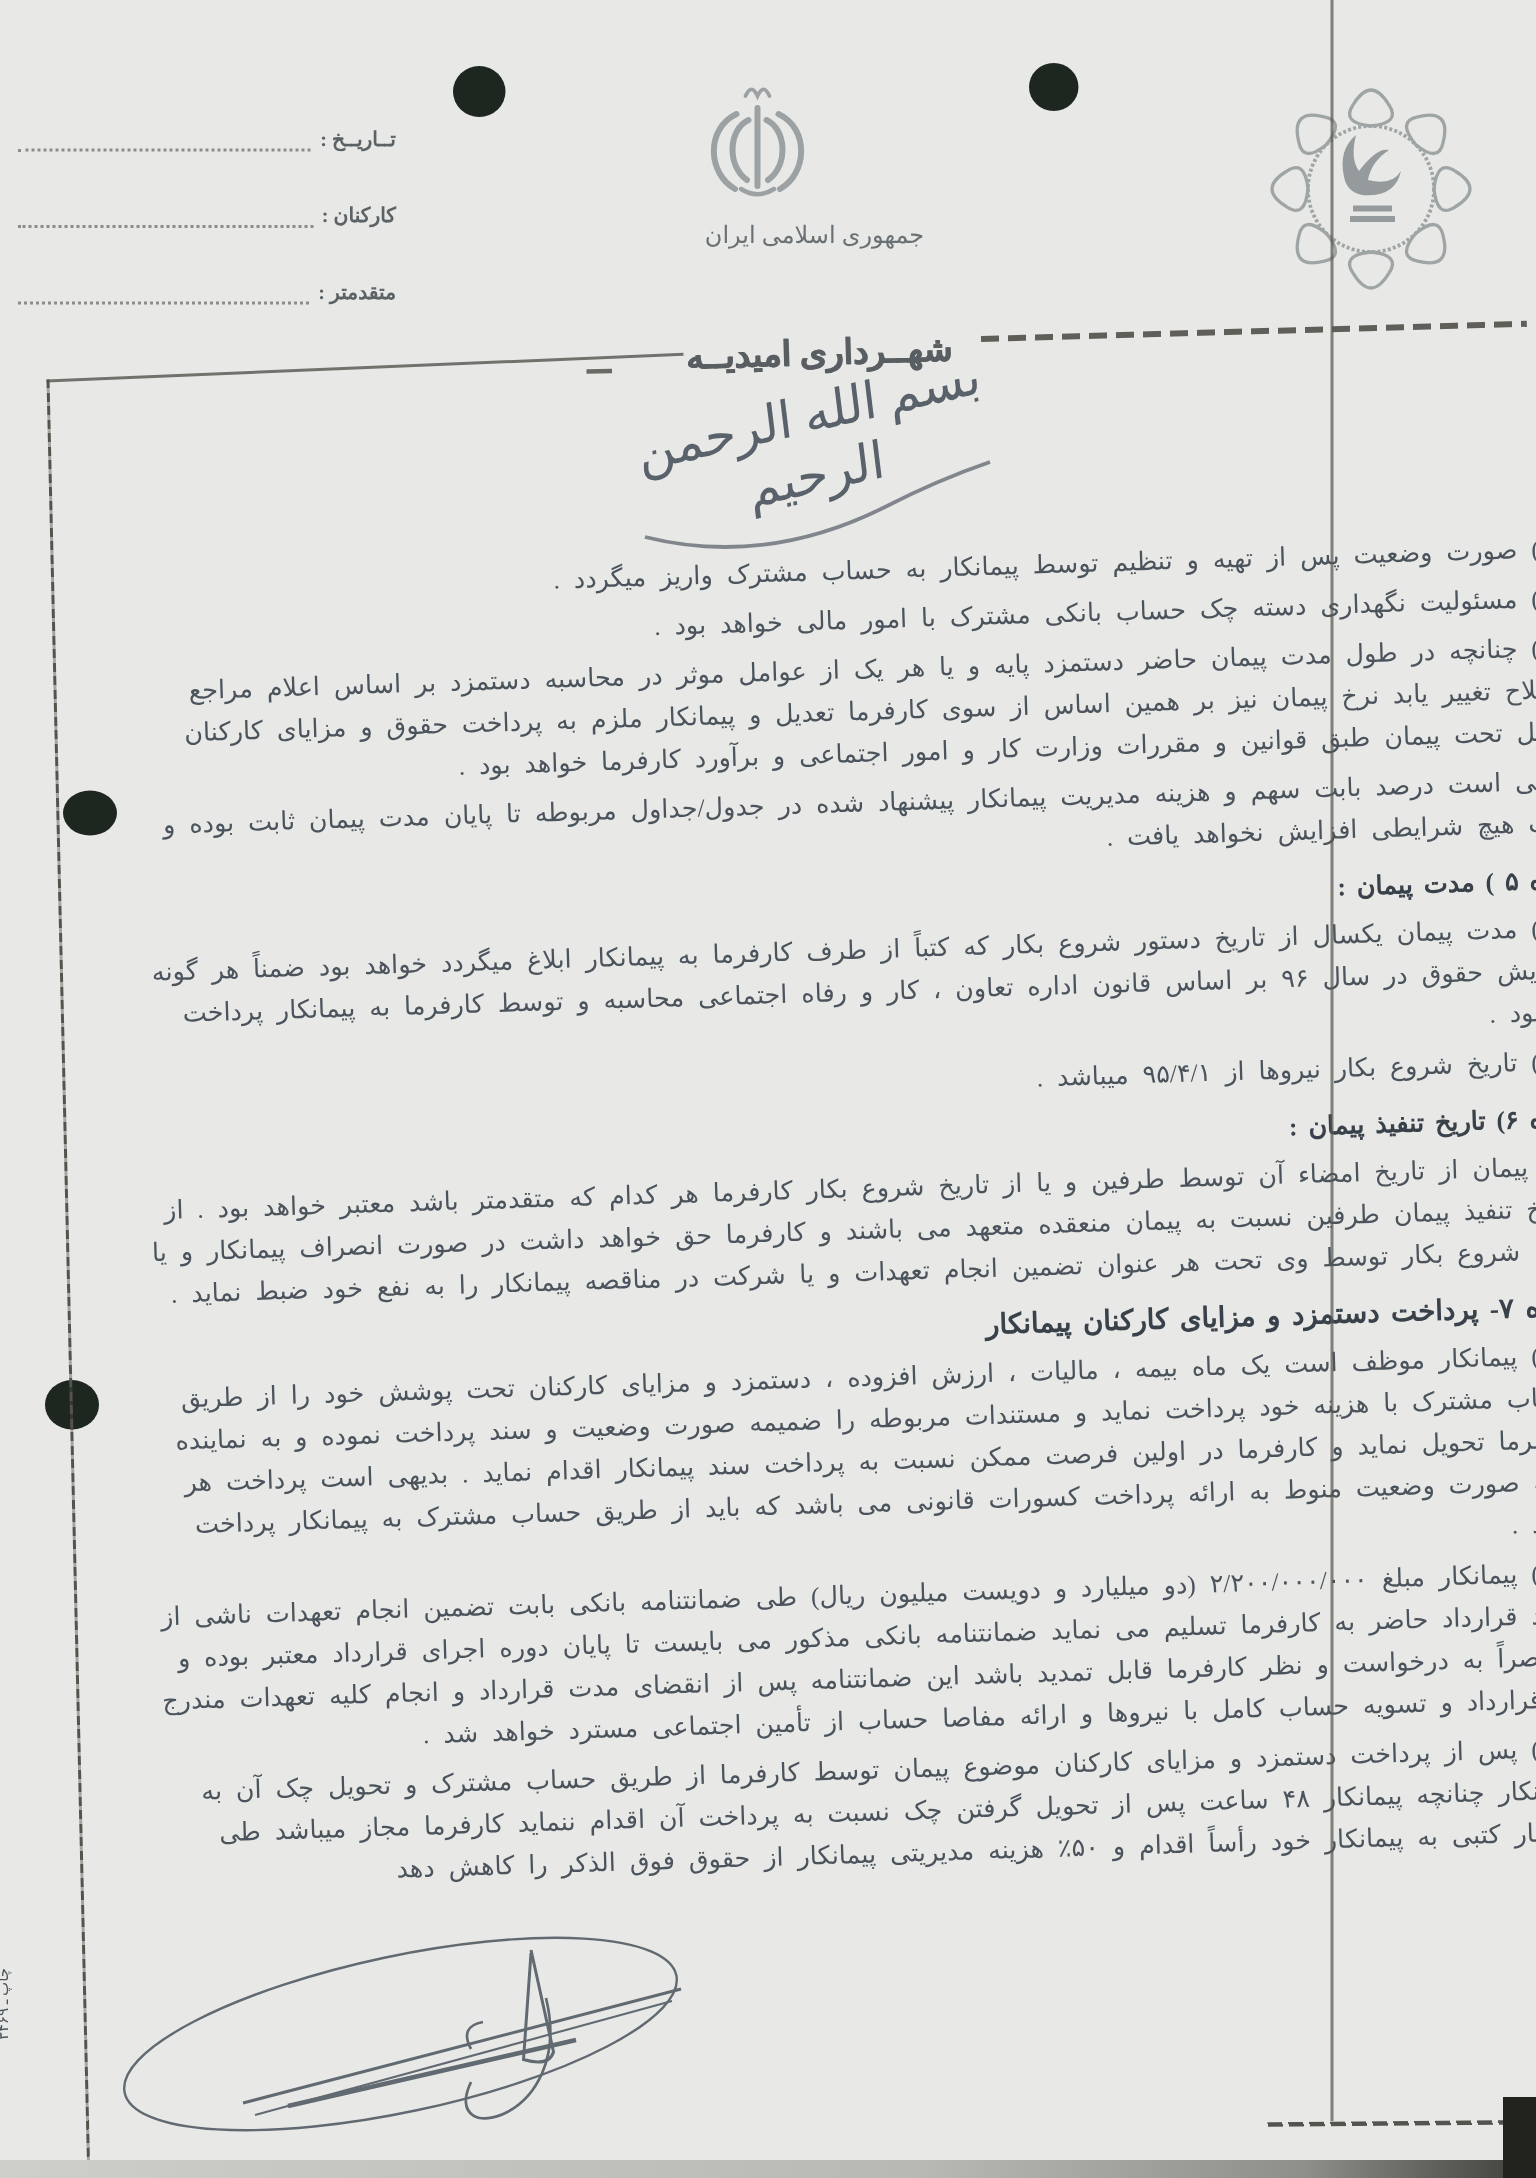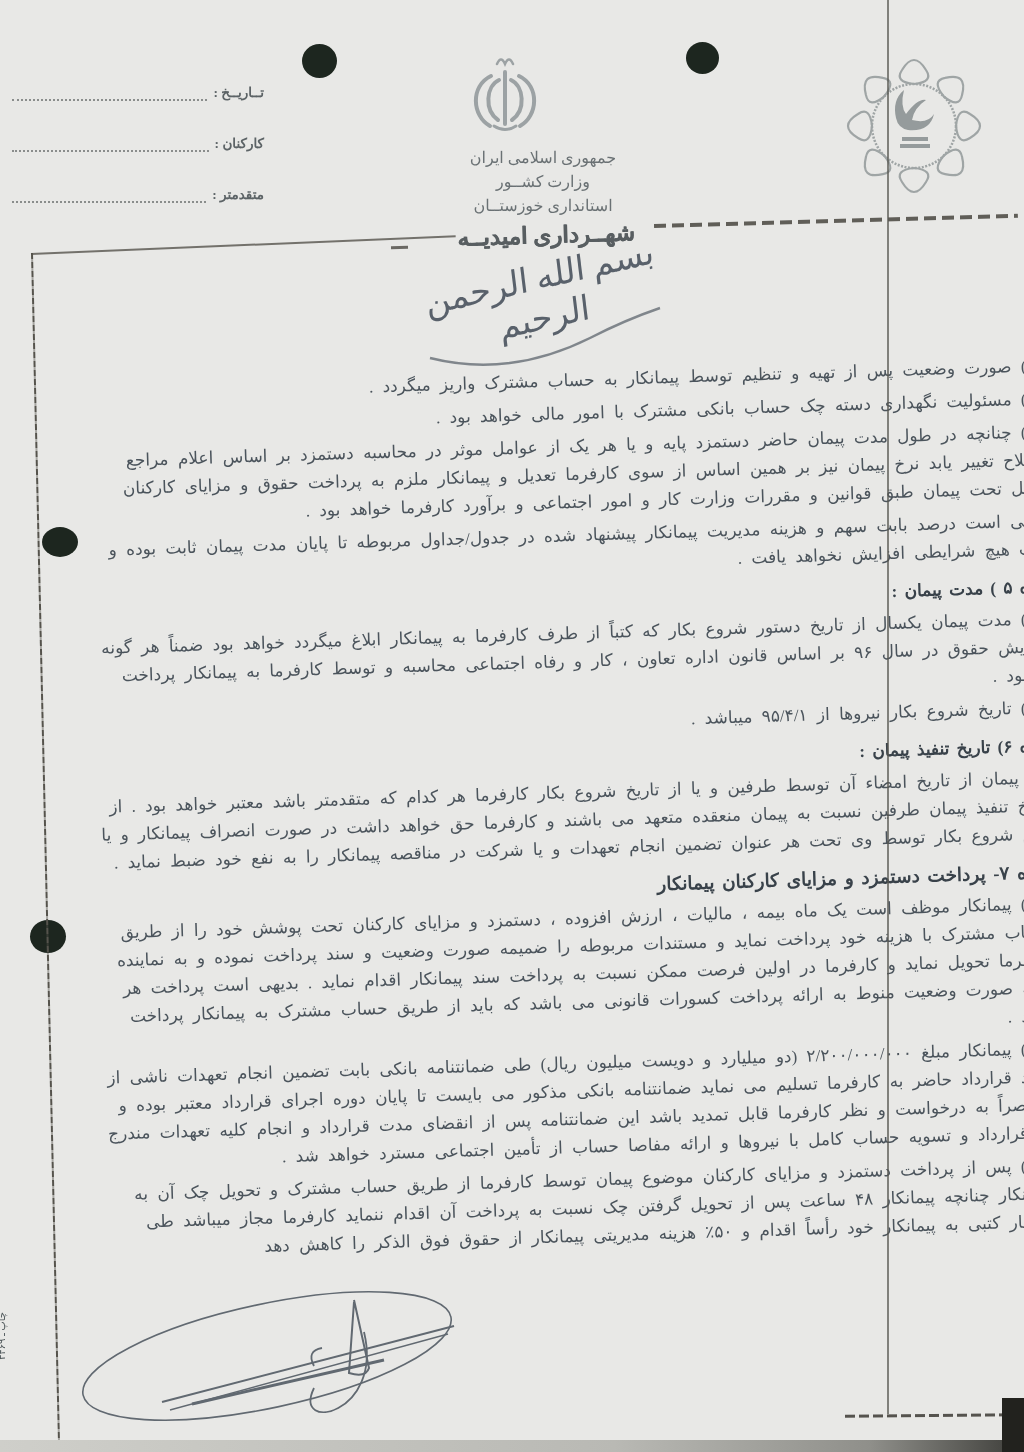--- a/index.html
+++ b/index.html
@@ -94,22 +94,20 @@
         <path d="M63,26 C76,32 78,56 64,66"></path>
         <path d="M43,22 C22,32 24,62 42,72"></path>
         <path d="M71,22 C92,32 90,62 72,72"></path>
         <path d="M46,72 q11,7 22,0" stroke-width="3"></path>
       </g>
     </svg>
   </div>
 
   <div class="org">
     <span>جمهوری اسلامی ایران</span>
-    <span>وزارت کشــور</span>
-    <span>استانداری خوزستــان</span>
   </div>
 
   <div class="seal">
     <svg width="160" height="172" viewBox="0 0 160 172">
       <g stroke="#989e9f" fill="none" opacity=".9">
         <g stroke-width="2.2">
           <g transform="translate(80,86)">
             <g id="petals">
               <path transform="rotate(0)" d="M-12,-56 Q0,-76 12,-56 Q20,-44 0,-42 Q-20,-44 -12,-56"></path>
               <path transform="rotate(45)" d="M-12,-56 Q0,-76 12,-56 Q20,-44 0,-42 Q-20,-44 -12,-56"></path>

